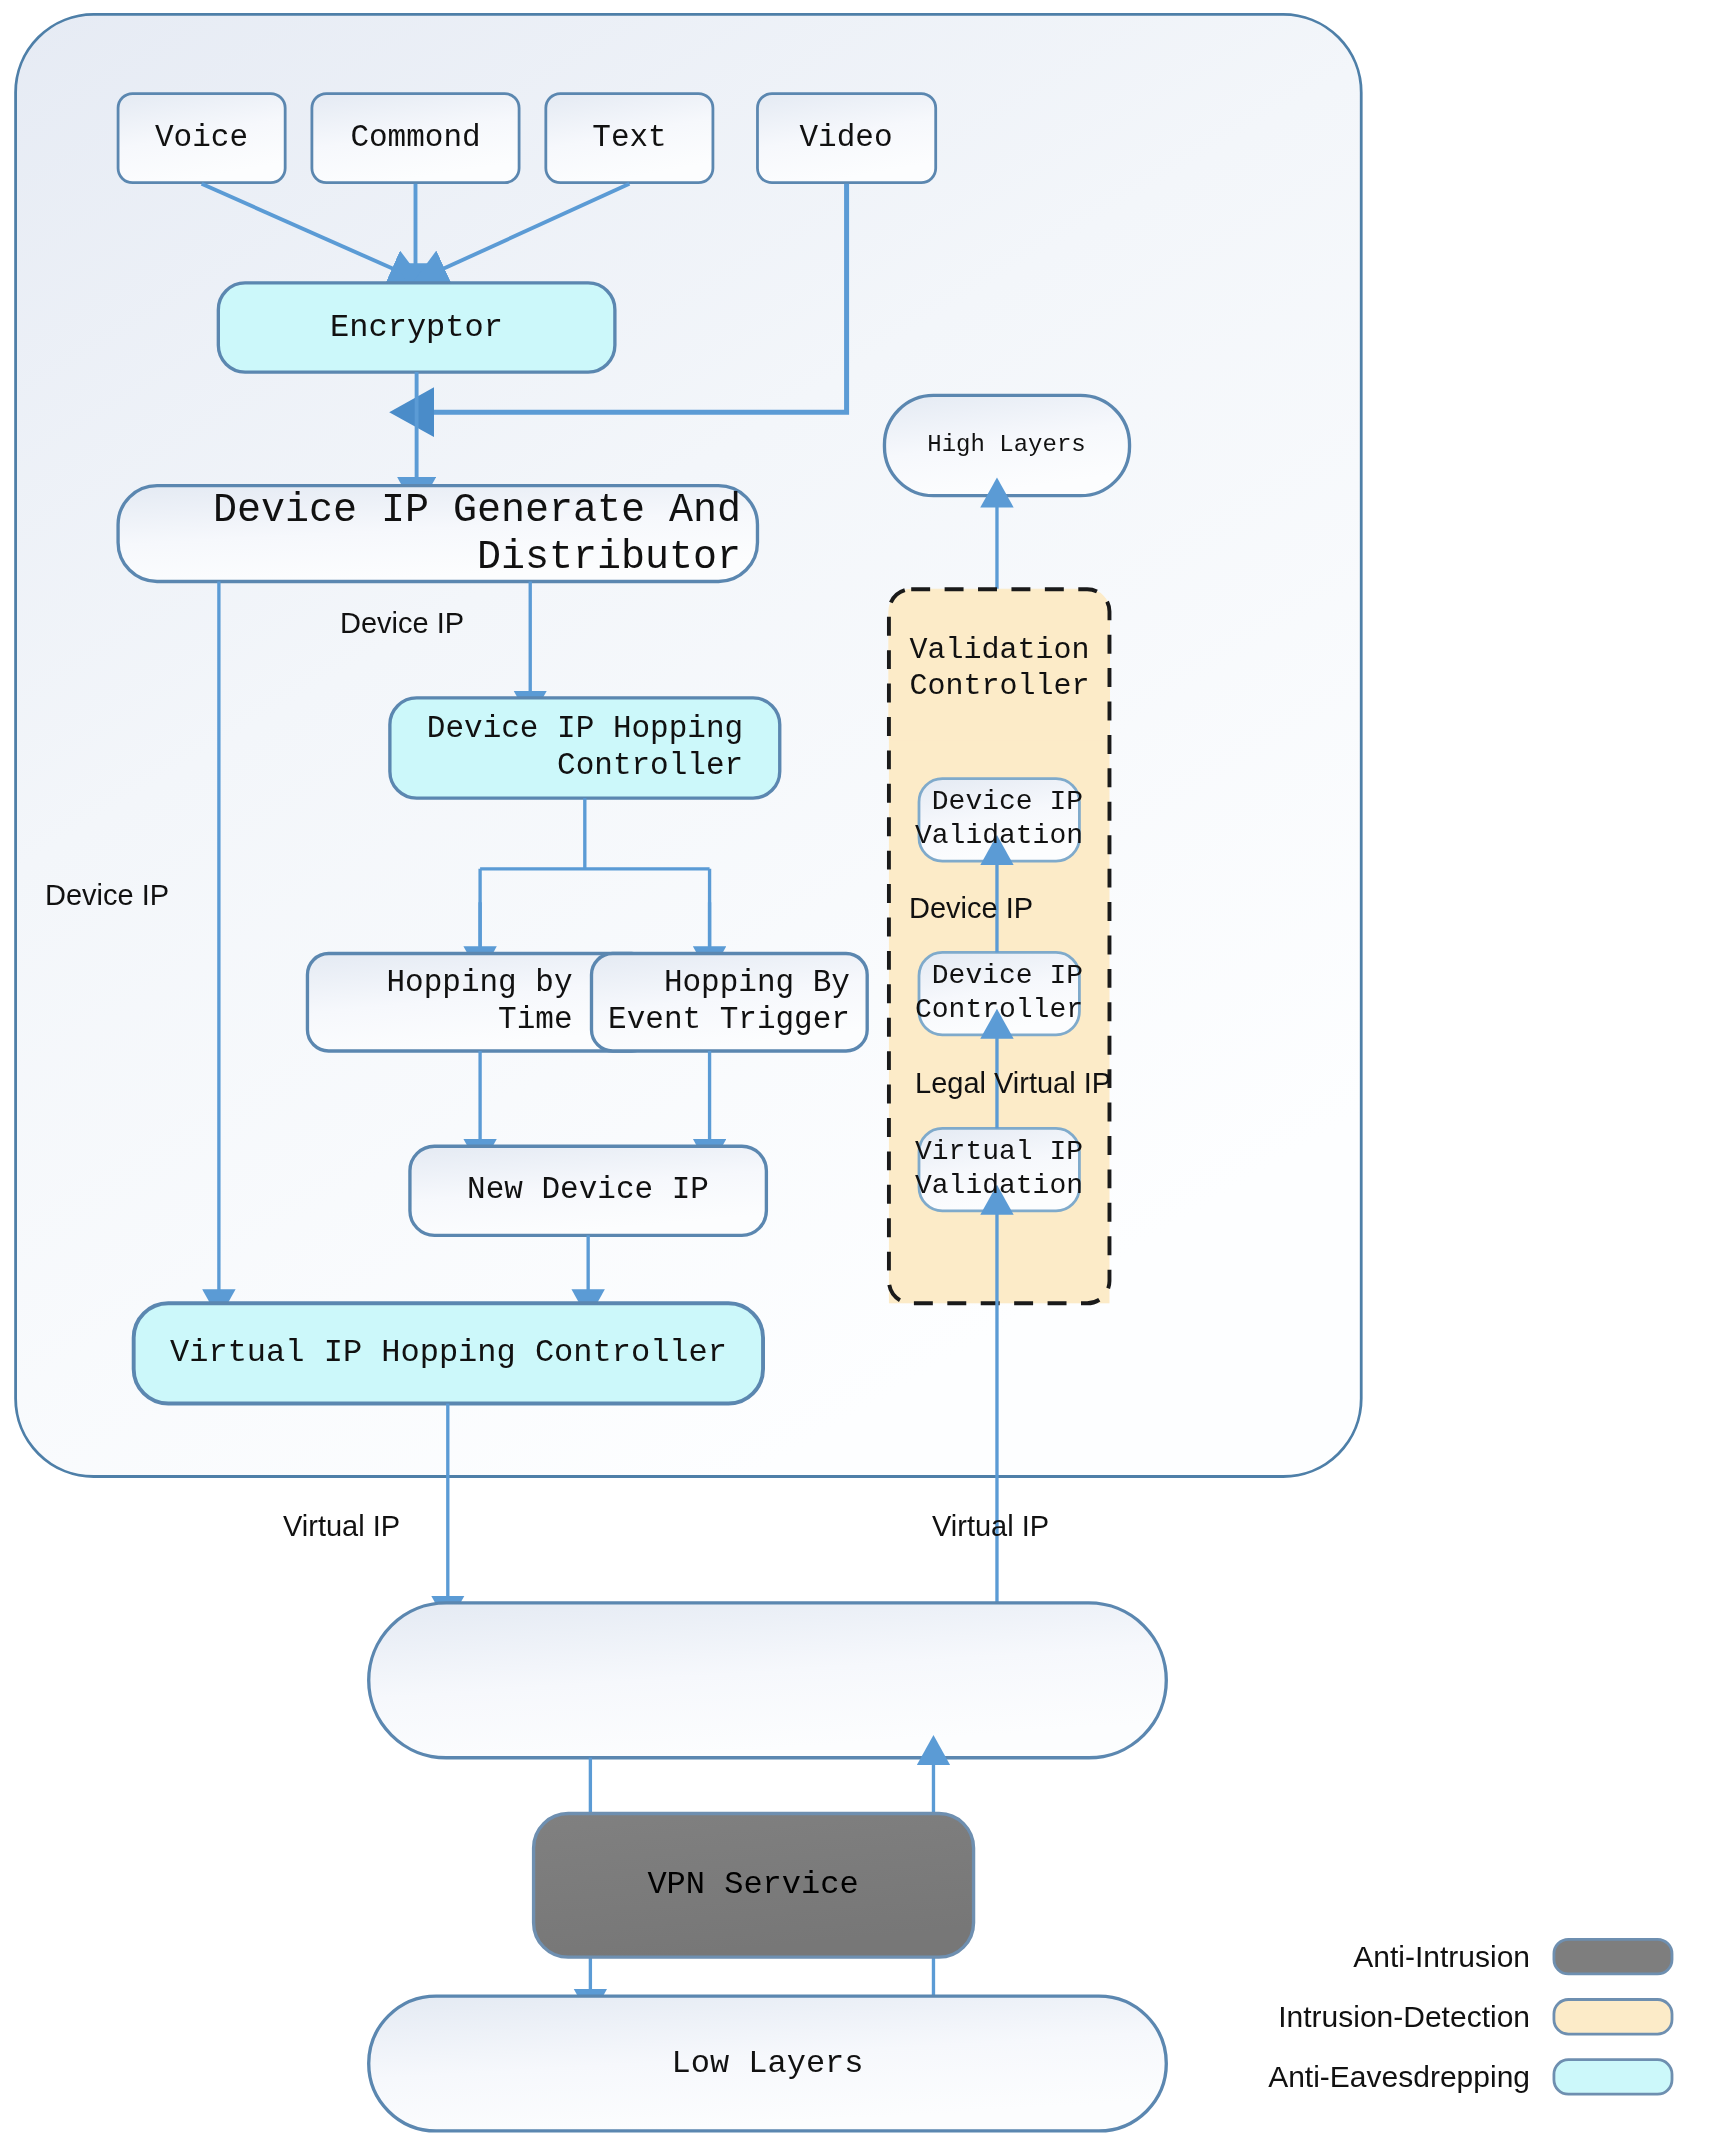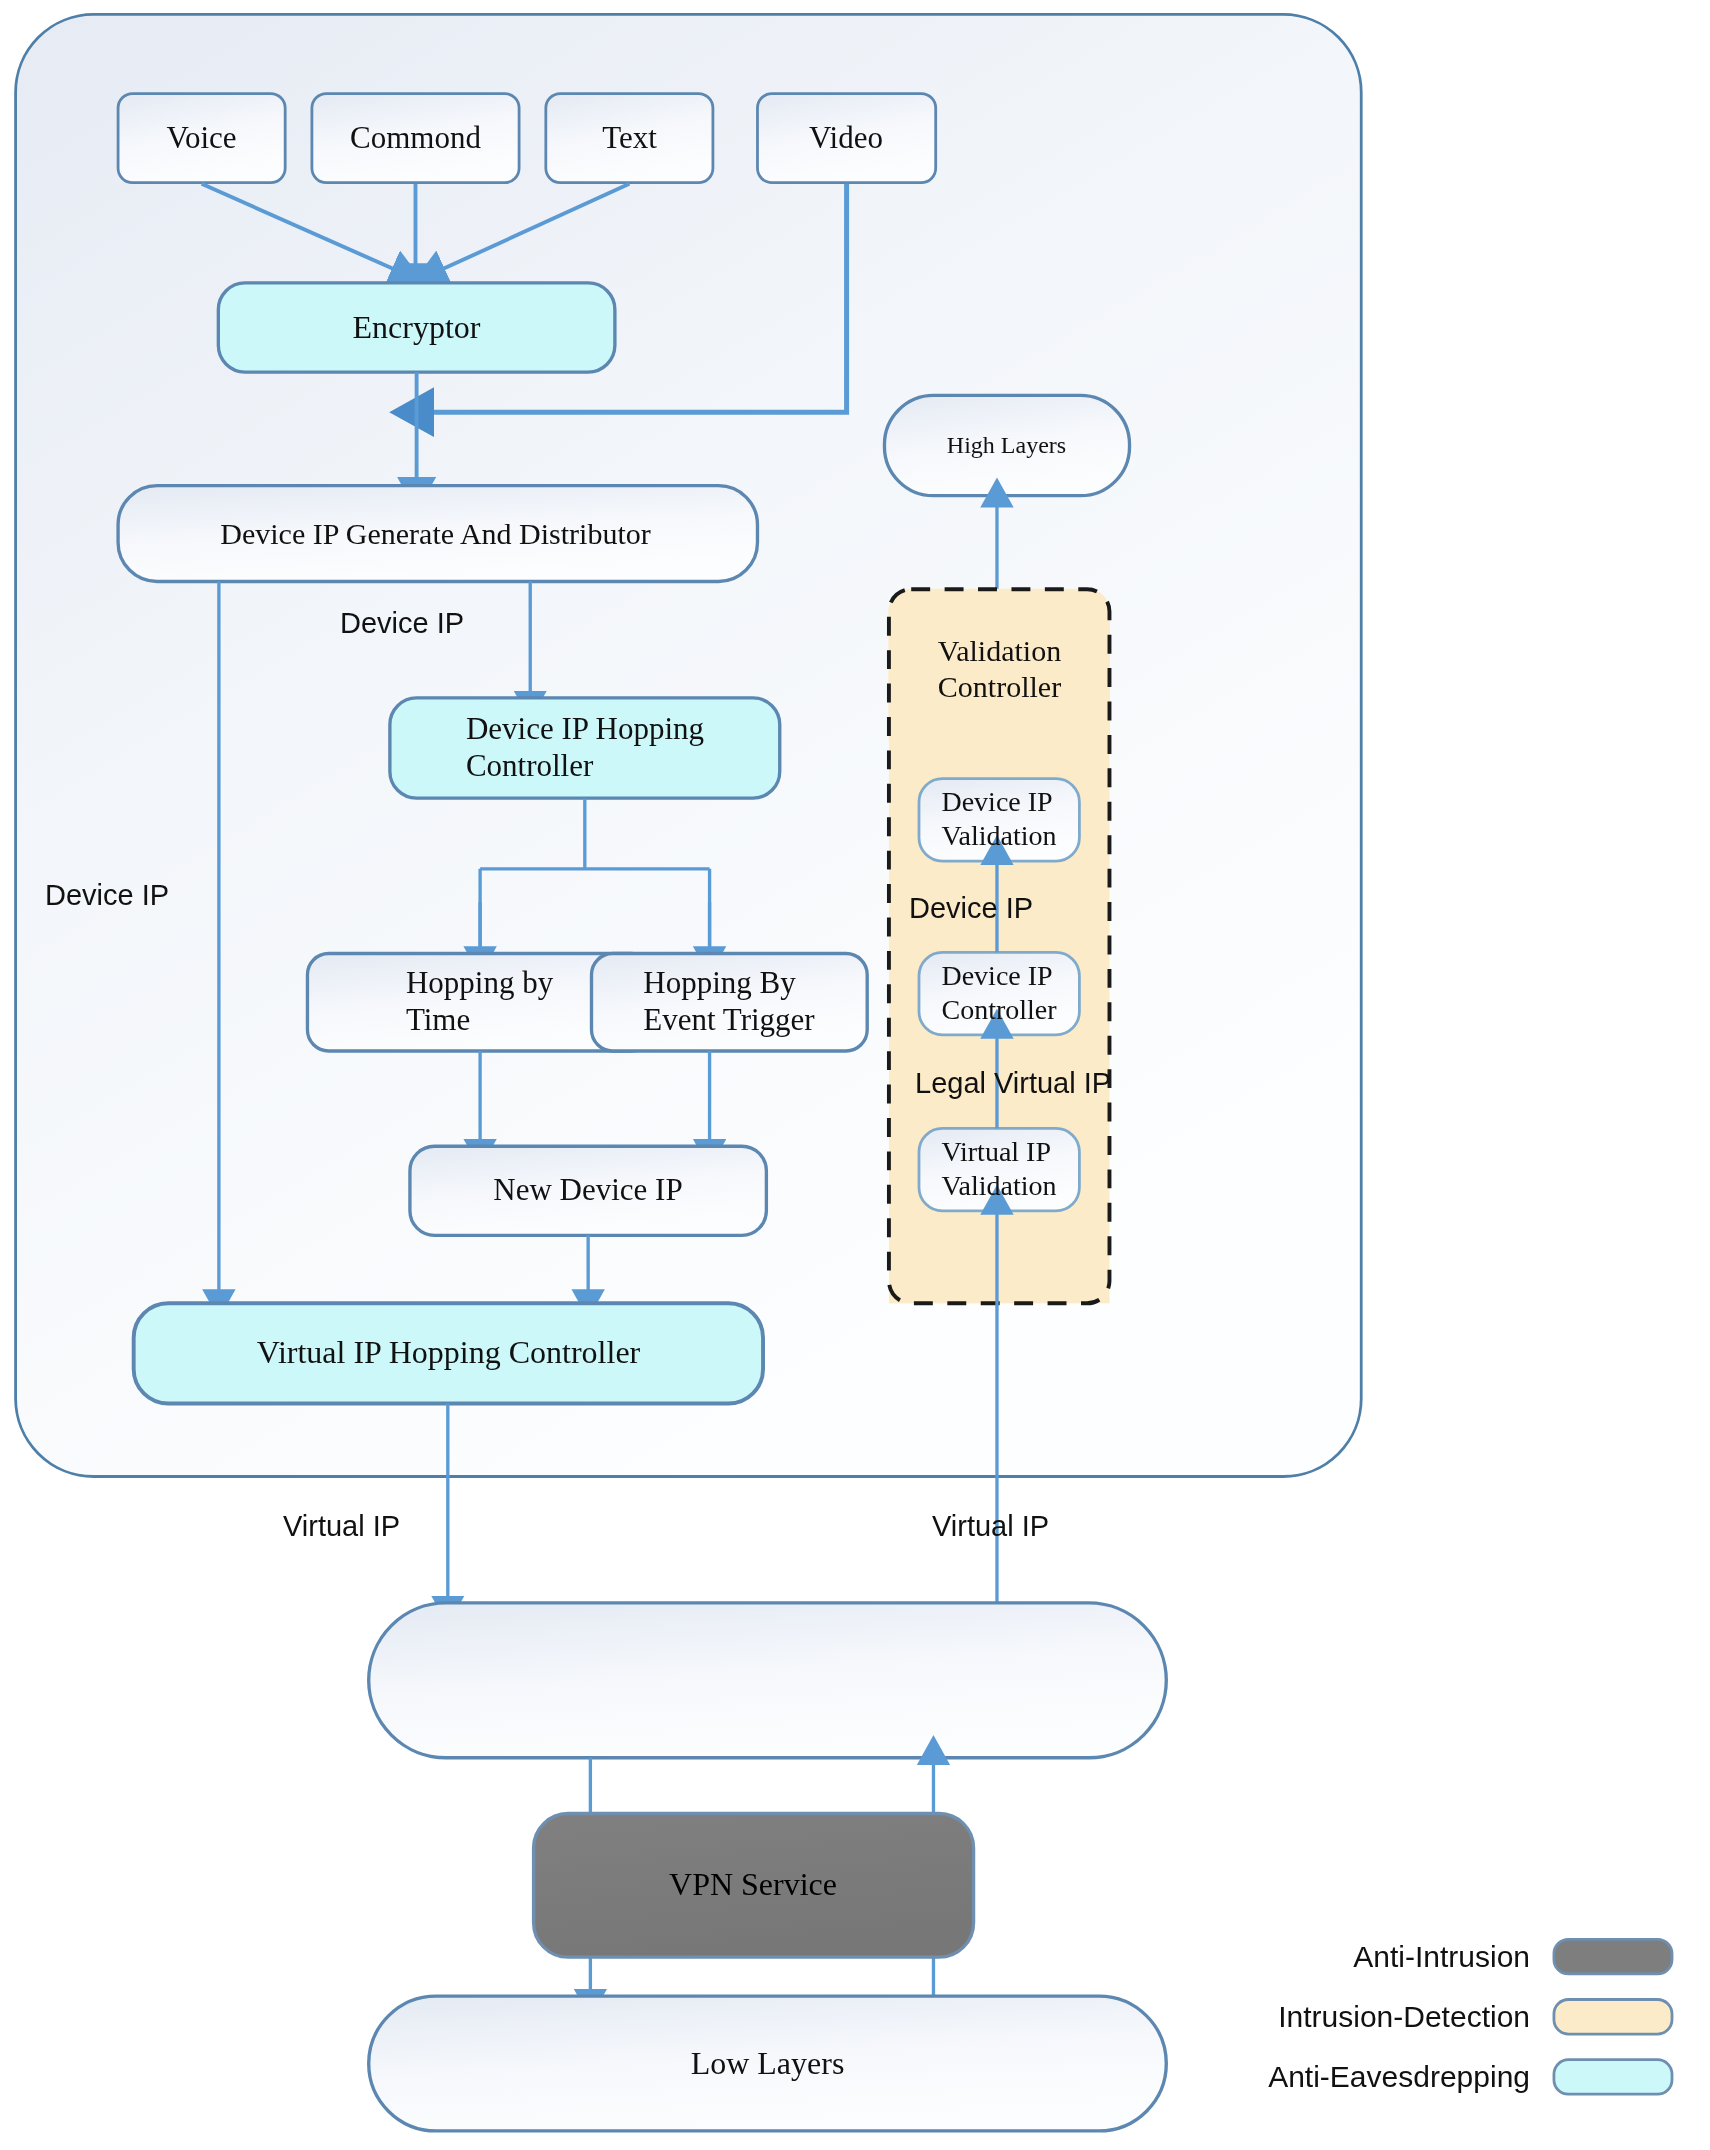--- a/index.html
+++ b/index.html
@@ -20,22 +20,22 @@
   svg#canvas {
     position: absolute;
     left: 0;
     top: 0;
     width: 1711px;
     height: 2151px;
   }
   .lbl {
     position: absolute;
     color: #111111;
-    font-family: Liberation Serif, serif;
-    text-align: left;
+    font-family: Liberation Mono, monospace;
+    text-align: right;
     line-height: 1.18;
     white-space: pre-line;
     display: flex;
     align-items: center;
     justify-content: center;
     pointer-events: none;
   }
   .edge-lbl {
     position: absolute;
     color: #111111;
@@ -154,21 +154,21 @@
     <rect x="2790" y="3698" width="212" height="62" rx="26" ry="26" fill="#CCF8FA" stroke="#6E8FB0" stroke-width="5"></rect>
   </svg>
 
   <div class="lbl" style="left:118px; top:94px; width:167px; height:89px; font-size:31px;">Voice</div>
   <div class="lbl" style="left:312px; top:94px; width:207px; height:89px; font-size:31px;">Commond</div>
   <div class="lbl" style="left:546px; top:94px; width:167px; height:89px; font-size:31px;">Text</div>
   <div class="lbl" style="left:757px; top:94px; width:178px; height:89px; font-size:31px;">Video</div>
 
   <div class="lbl" style="left:218px; top:283px; width:397px; height:89px; font-size:32px;">Encryptor</div>
 
-  <div class="lbl" style="left:116px; top:486px; width:639px; height:96px; font-size:30px;">Device IP Generate And Distributor</div>
+  <div class="lbl" style="left:102px; top:486px; width:639px; height:96px; font-size:40px;">Device IP Generate And Distributor</div>
 
   <div class="lbl" style="left:390px; top:698px; width:390px; height:100px; font-size:31px;">Device IP Hopping
 Controller</div>
 
   <div class="lbl" style="left:307px; top:953px; width:345px; height:97px; font-size:31px;">Hopping by
 Time</div>
   <div class="lbl" style="left:591px; top:953px; width:276px; height:97px; font-size:31px;">Hopping By
 Event Trigger</div>
 
   <div class="lbl" style="left:410px; top:1146px; width:356px; height:89px; font-size:31px;">New Device IP</div>

